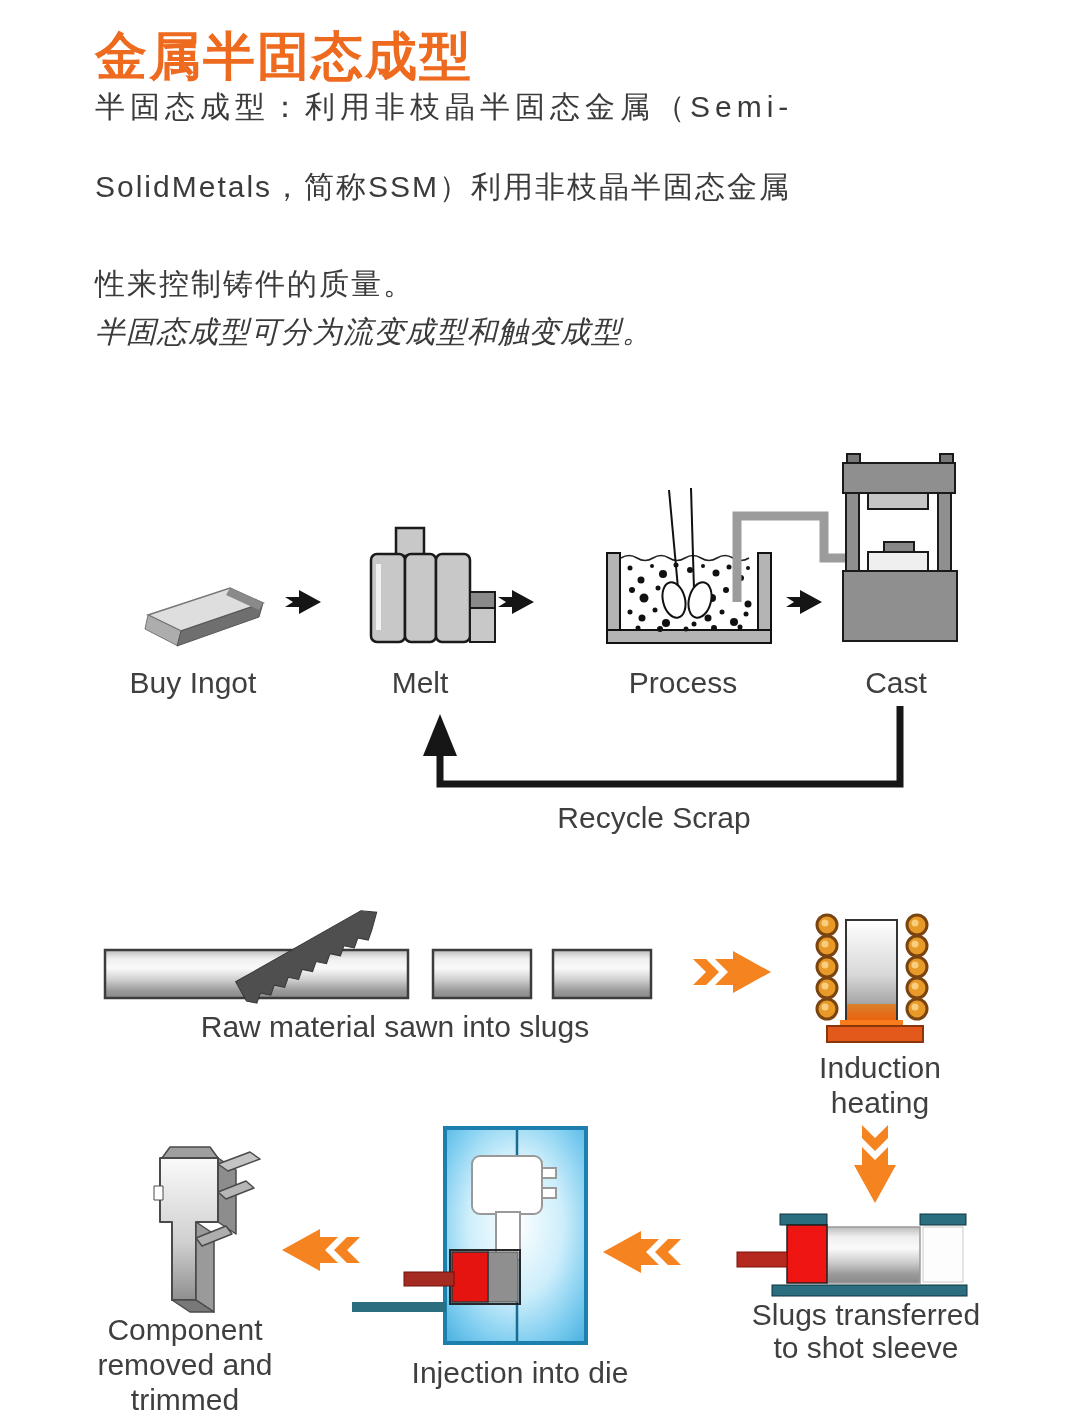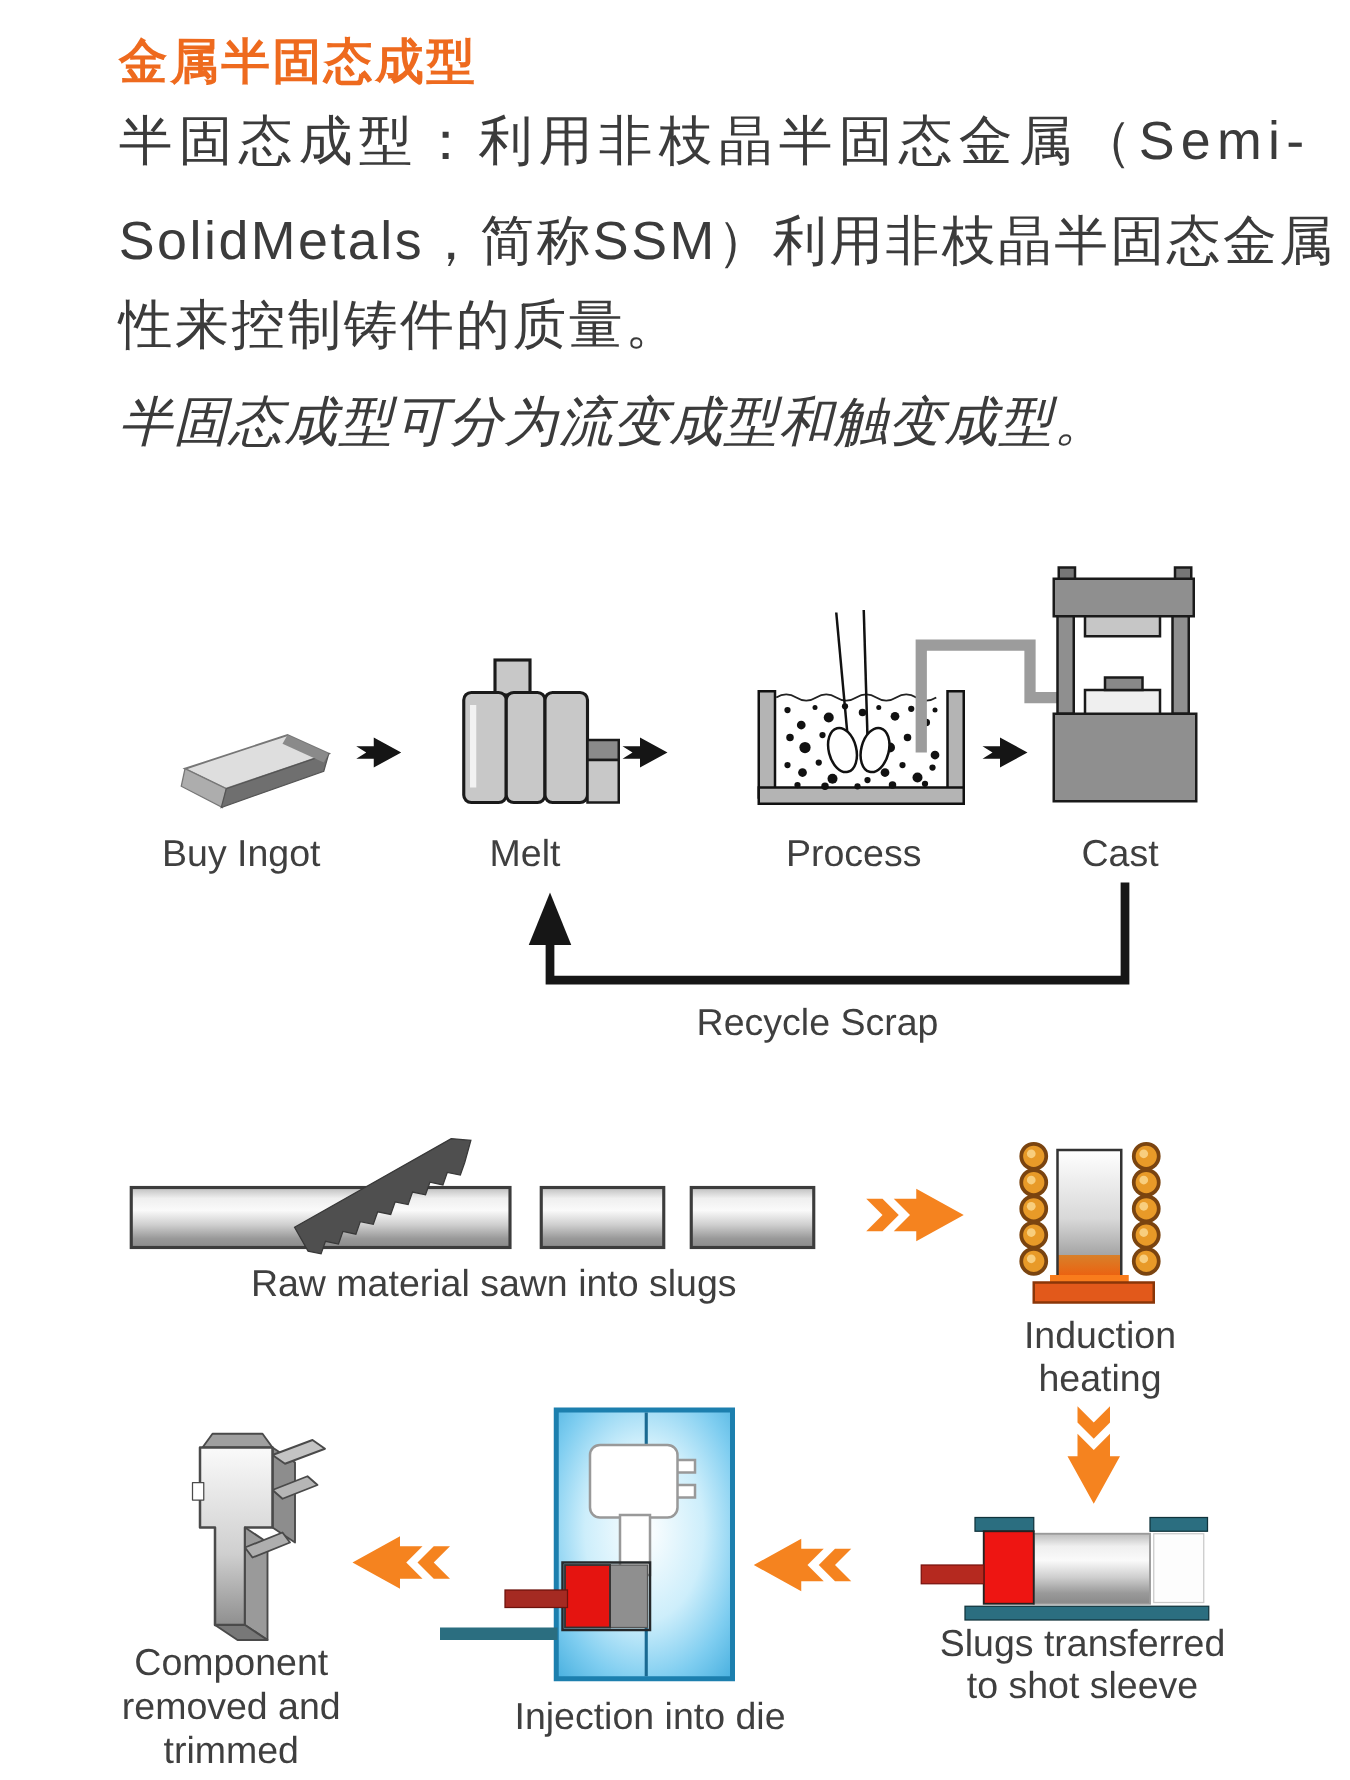--- a/index.html
+++ b/index.html
@@ -2,29 +2,29 @@
 <html><head>
 <meta charset="utf-8">
 <style>
   html,body{margin:0;padding:0;background:#ffffff;}
   #screen{
     position:relative;width:1080px;height:1424px;background:#ffffff;
     overflow:hidden;font-family:"Liberation Sans","DejaVu Sans",sans-serif;
   }
   .abs{position:absolute;}
   .title{
-    left:95px;top:22px;font-size:39px;font-weight:700;color:#EE6A1E;
+    left:95px;top:22px;font-size:52px;font-weight:700;color:#EE6A1E;
     letter-spacing:2px;white-space:nowrap;
   }
   .bodyline{
-    left:95px;font-size:43px;color:#3B3B3B;white-space:nowrap;line-height:1;
+    left:95px;font-size:30px;color:#3B3B3B;white-space:nowrap;line-height:1;
   }
   .l1{top:92px;letter-spacing:5px;}
   .l2{top:172px;letter-spacing:2px;}
-  .l3{top:239px;letter-spacing:2px;}
+  .l3{top:269px;letter-spacing:2px;}
   .l4{top:317px;letter-spacing:1px;font-style:italic;}
   .secheading{
     left:112px;font-size:40px;color:#3A3A3A;white-space:nowrap;line-height:1;
   }
   .h1{top:388px;}
   .h2{top:851px;}
   svg{display:block;}
   .steplabel, .diaglabel{
     font-family:"Liberation Sans","DejaVu Sans",sans-serif;
     font-size:30px;fill:#3F3F3F;

